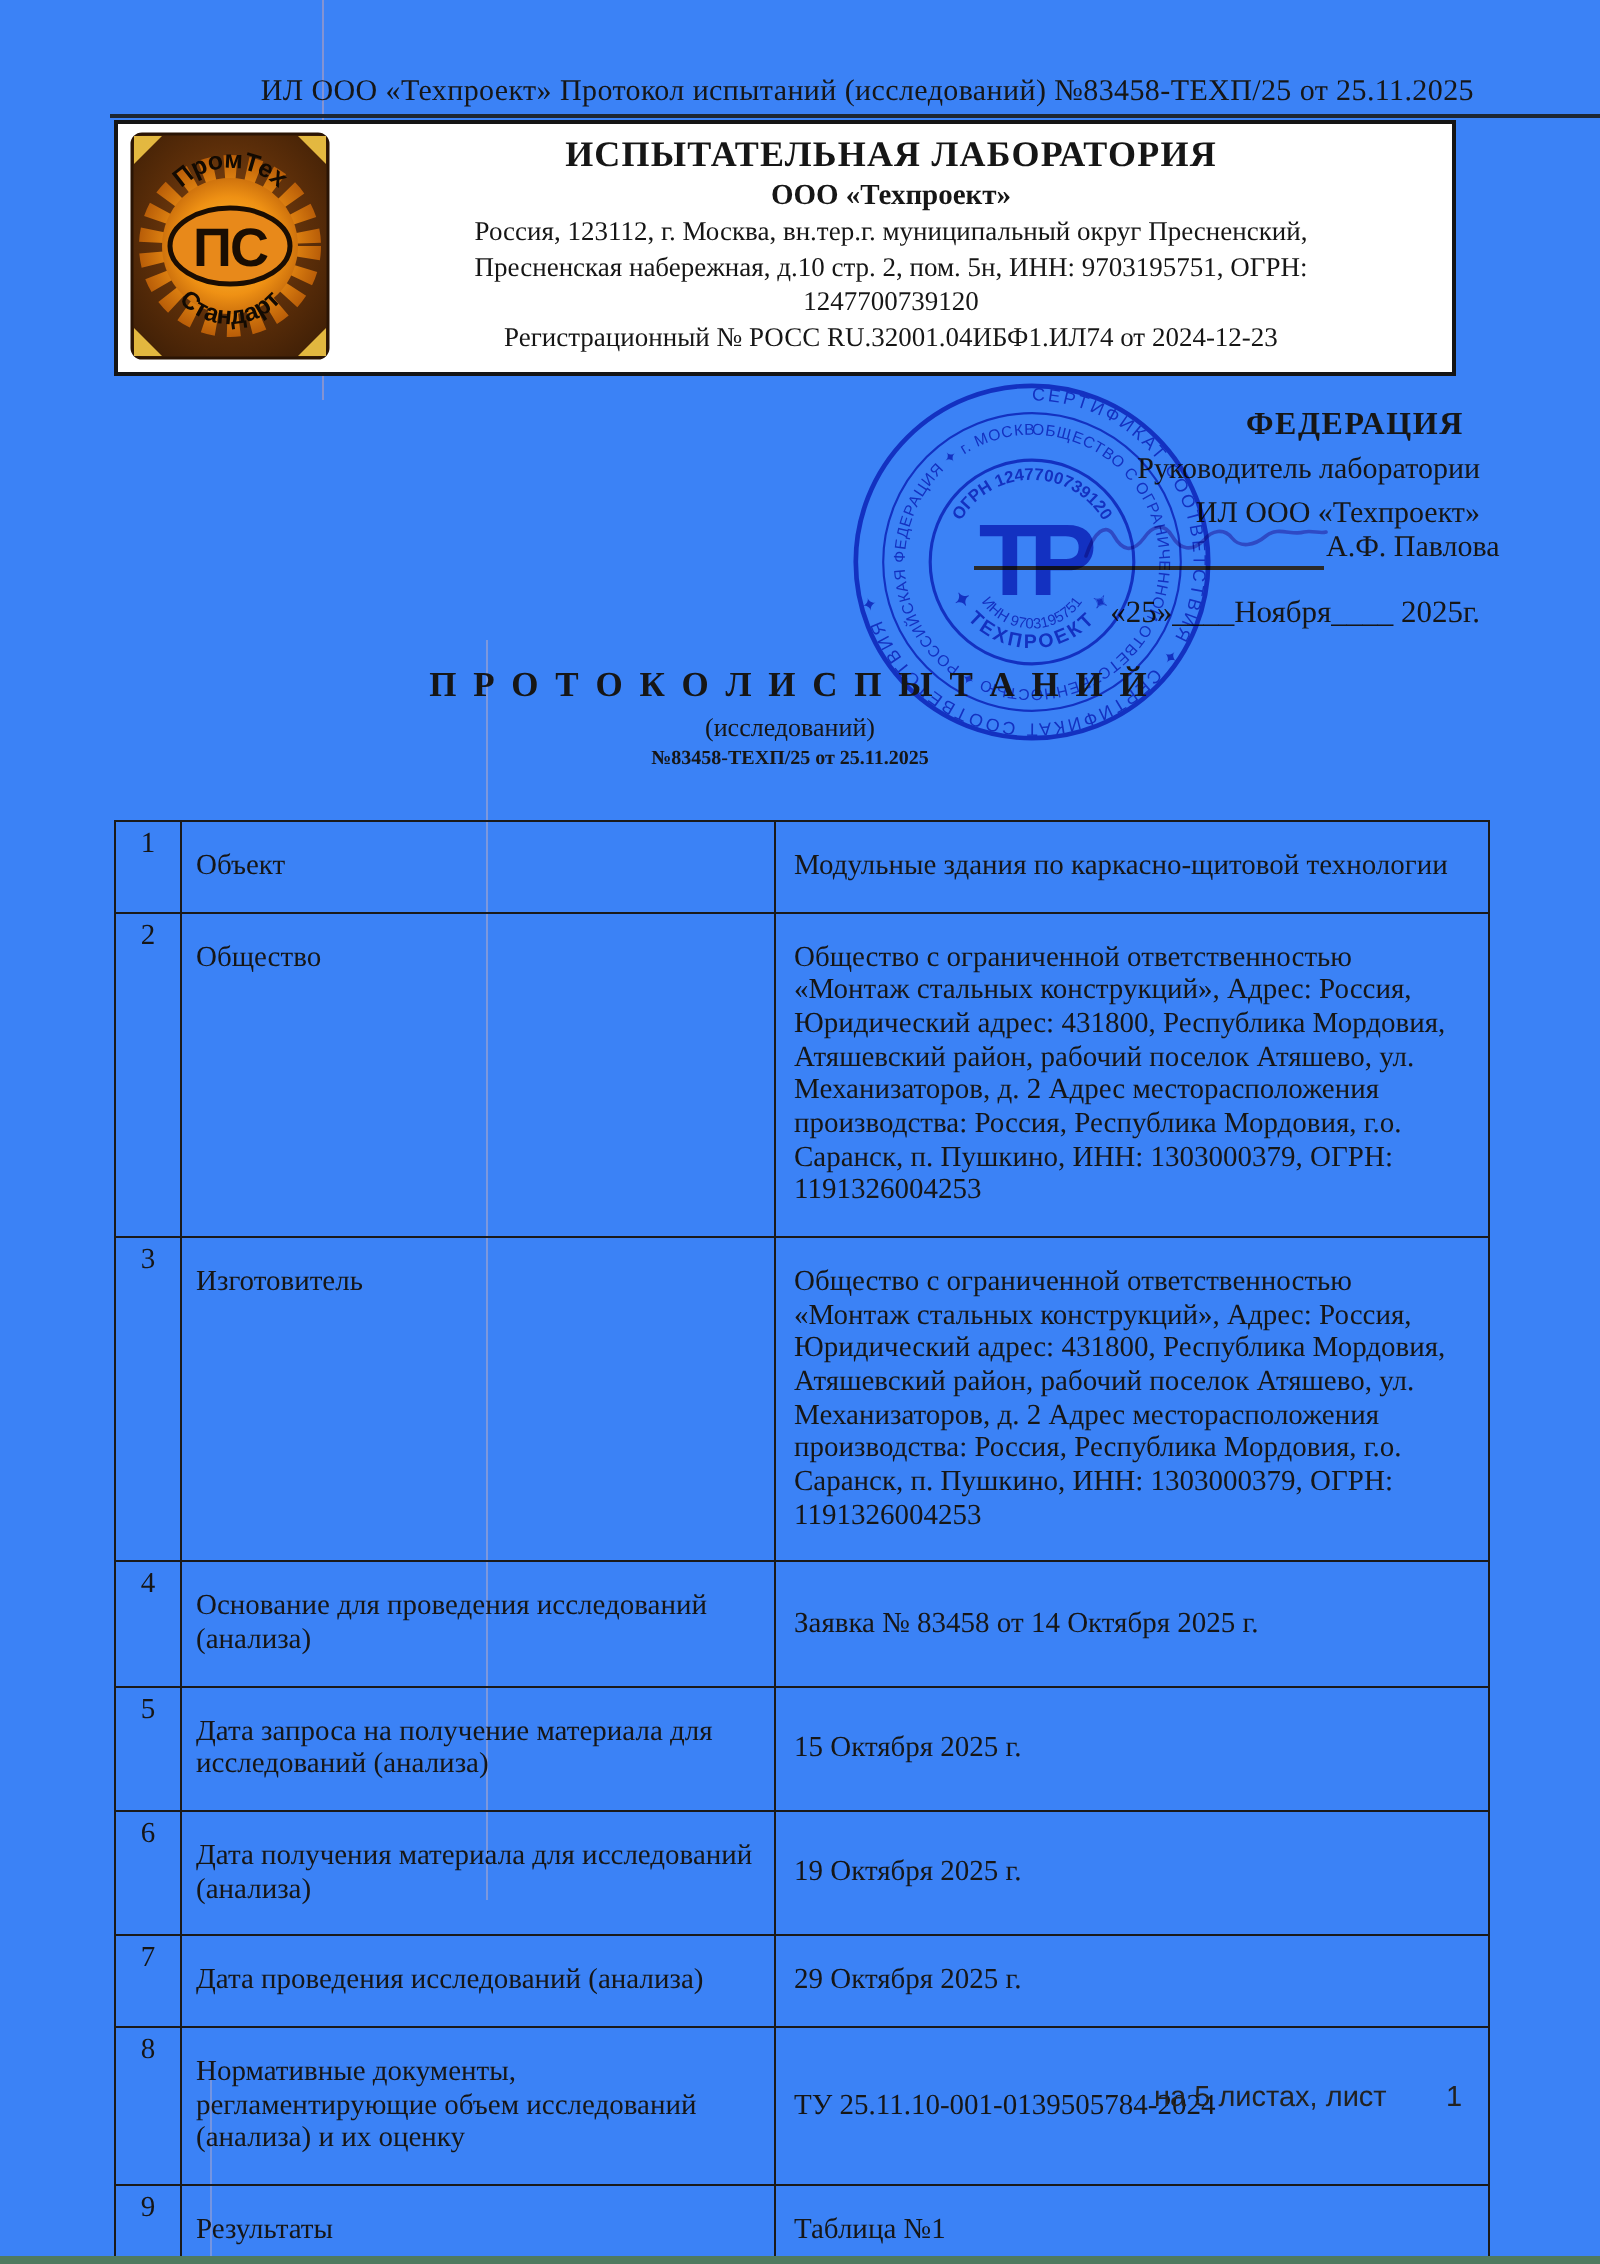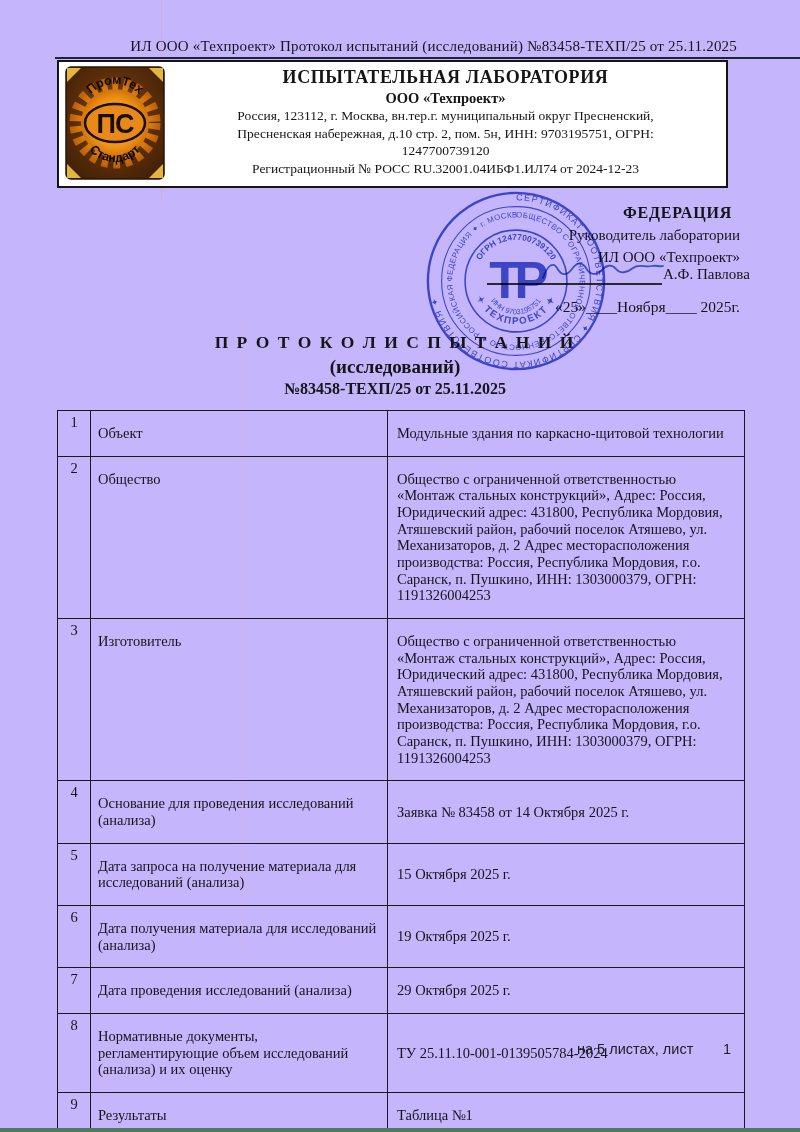--- a/index.html
+++ b/index.html
@@ -1,17 +1,17 @@
 <!DOCTYPE html>
 <html><head>
 <meta charset="utf-8">
 <style>
   html,body{margin:0;padding:0;background:#e8e8e8;}
   .page{
-    position:relative;width:800px;height:1132px;background:#c4b5fd;
+    position:relative;width:800px;height:1132px;background:#3b82f6;
     font-family:"Liberation Serif","DejaVu Serif",serif;color:#161616;
     overflow:hidden;margin:0 auto;
   }
   
   .crease{position:absolute;width:1px;background:rgba(222,168,168,.45);}
   .crease.a{left:161px;top:0;height:200px;}
   .crease.b{left:243px;top:320px;height:630px;background:rgba(225,185,185,.4);}
   .crease.c{left:105px;top:1040px;height:92px;background:rgba(225,185,185,.35);}
   .bottom-bar{position:absolute;left:0;bottom:0;width:800px;height:4px;background:#4f7a5f;}
 
@@ -42,22 +42,22 @@
   .sig-squiggle{position:absolute;left:540px;top:256px;width:125px;height:28px;}
   .approve-date{position:absolute;left:540px;top:298px;width:200px;text-align:right;font-size:15.5px;}
 
   
   .stamp{position:absolute;left:423px;top:188px;width:186px;height:186px;
          mix-blend-mode:multiply;opacity:.92;}
 
   
   .title-block{position:absolute;left:55px;top:332px;width:680px;text-align:center;}
   .title-main{font-size:17.5px;font-weight:bold;letter-spacing:2px;}
-  .title-sub{font-size:19px;font-weight:bold;margin-top:3px;}
-  .title-number{font-size:16px;font-weight:bold;margin-top:2px;}
+  .title-sub{font-size:13px;font-weight:normal;margin-top:3px;}
+  .title-number{font-size:10px;font-weight:bold;margin-top:2px;}
 
   
   .info-table{
     position:absolute;left:57px;top:410px;width:688px;
     border-collapse:collapse;font-size:14.5px;line-height:1.15;
   }
   .info-table td{border:1.5px solid #1a1a1a;vertical-align:top;}
   .info-table td.c-num{width:28px;text-align:center;padding:3px 2px;}
   .info-table td.c-label{width:282px;padding:14px 7px;}
   .info-table td.c-value{padding:14px 9px;vertical-align:middle;}

